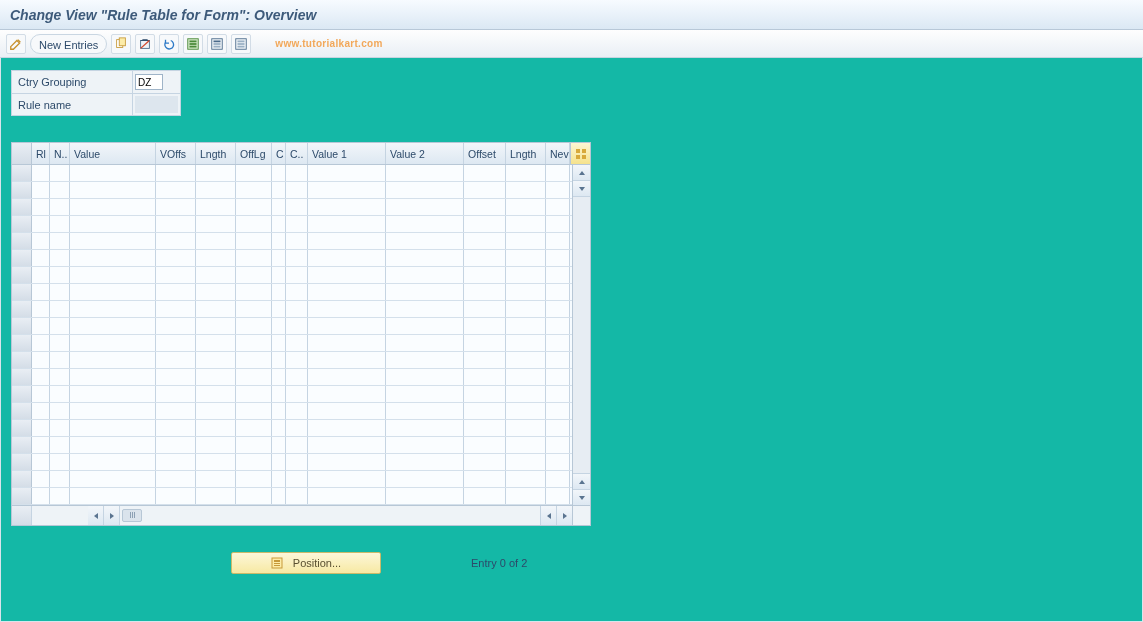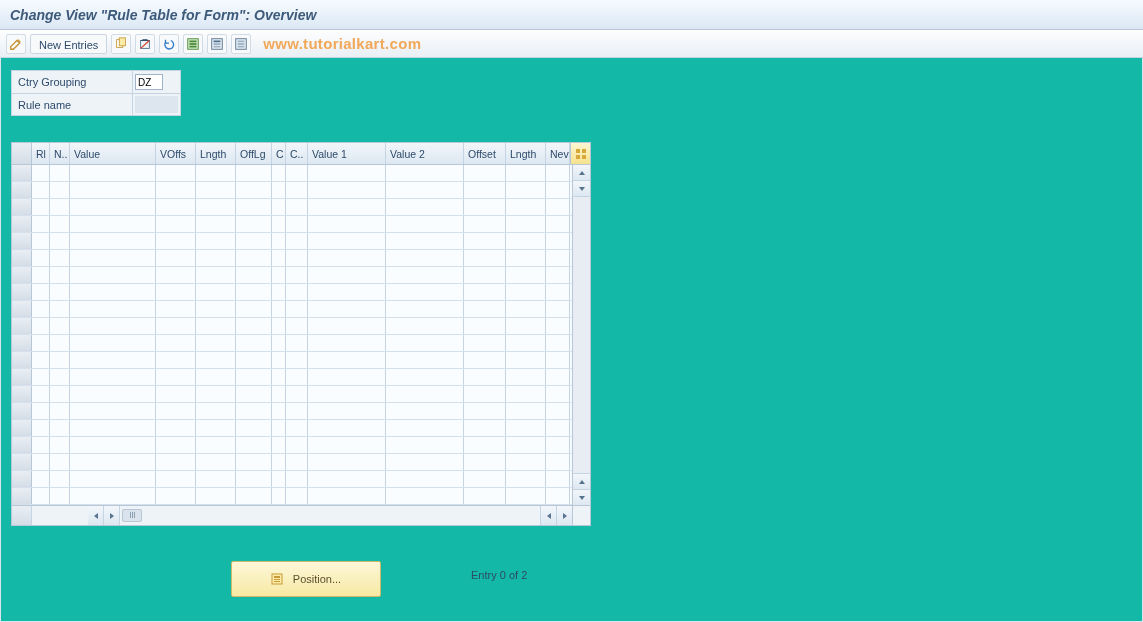--- a/index.html
+++ b/index.html
@@ -44,30 +44,30 @@
     border-radius: 2px;
     cursor: pointer;
   }
   .tb-btn svg { width: 14px; height: 14px; }
   .new-entries {
     padding: 0 8px;
     height: 20px;
     line-height: 20px;
     background: #f7f9fb;
     border: 1px solid #c9d6e2;
-    border-radius: 2px;
+    border-radius: 10px;
     color: #2d4a6a;
     cursor: pointer;
     font-size: 11px;
   }
   .watermark {
-    font-size: 15px;
+    font-size: 10px;
     font-weight: bold;
     color: #f2a85a;
-    margin-left: 8px;
+    margin-left: 20px;
     letter-spacing: 0.3px;
   }
   .content { padding: 8px 10px 4px 10px; background: #14b8a6; height: calc(622px - 58px); border:1px solid #d9e4ec; border-top:none;}
   .form-block {
     display: inline-block;
     border: 1px solid #c5d4e2;
     margin: 4px 0 26px 0;
   }
   .form-row {
     display: grid;
@@ -204,29 +204,28 @@
   .hscroll .vsc-corner{ width:18px; height:100%; border-left:1px solid #b7c7d6; background:#eef3f7;}
 
   .footer-row {
     margin-top: 26px;
     display: flex;
     align-items: center;
     padding-left: 220px;
     gap: 90px;
   }
   .position-btn {
-    width: 150px; height: 36px;
+    width: 150px; height: 22px;
     background: linear-gradient(#fdf7d9,#f7e9a3);
     border: 1px solid #caba6a;
     display: flex; align-items: center; justify-content: center;
     gap: 10px;
     color: #5a5030;
     cursor: pointer;
     border-radius: 2px;
-    margin-top: 9px;
   }
   .position-btn svg{width:12px;height:12px;}
   .entry-text { color: #2d4a6a; font-size: 11px;}
 </style>
 </head>
 <body>
 
 <div class="titlebar">
   <span>Change View "Rule Table for Form": Overview</span>
 </div>

